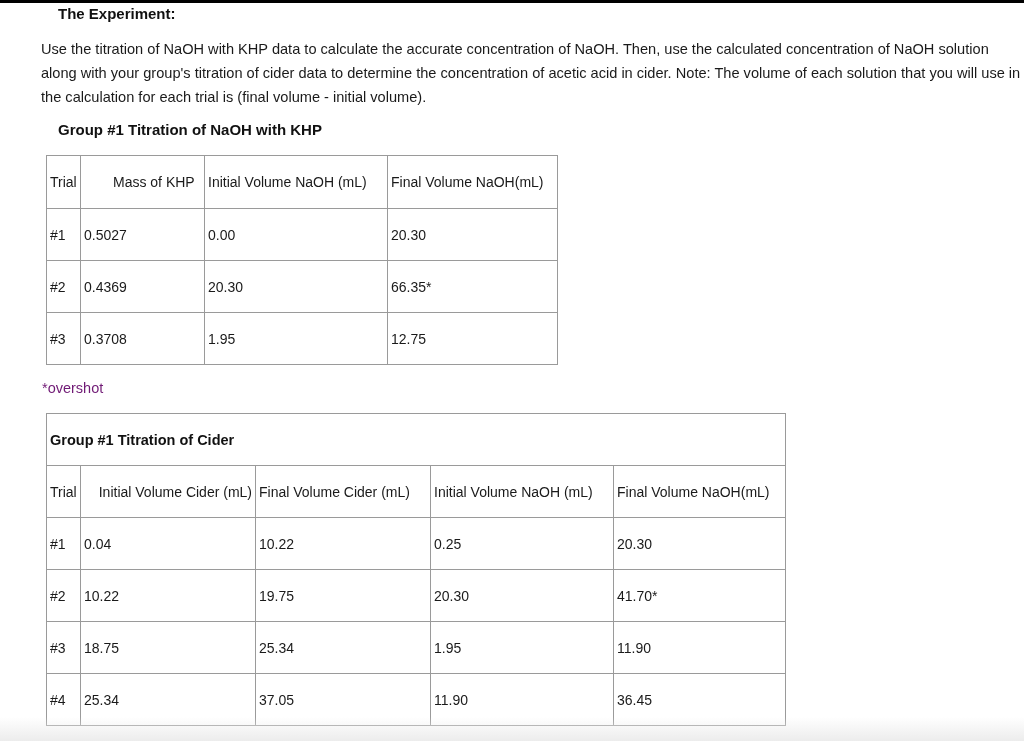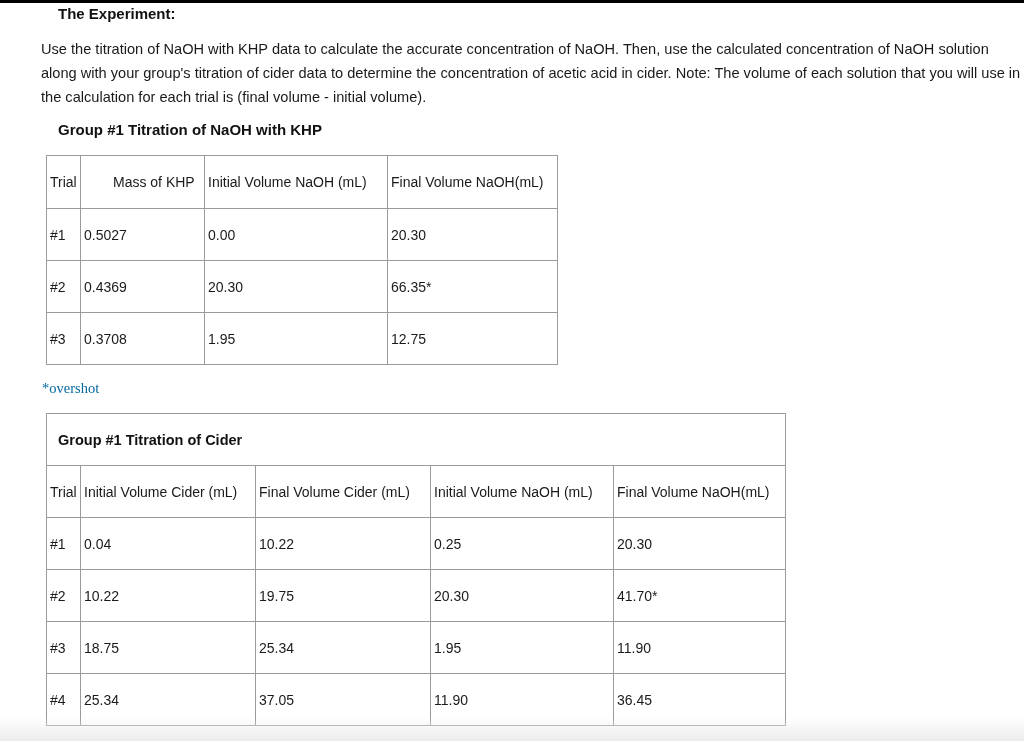--- a/index.html
+++ b/index.html
@@ -65,37 +65,36 @@
       border: 1.5px solid #333;
     }
     .khp-table td { height: 51px; }
     .khp-table tr:first-child td { height: 52px; }
 
     .note {
       position: absolute;
       left: 42px;
       top: 380px;
       font-size: 14.5px;
-      color: #0369a1;
-      font-family: Liberation Serif, serif;
+      color: #701a75;
     }
     .cider-table {
       left: 46px;
       top: 413px;
       border: 1.5px solid #333;
     }
     .cider-table td { height: 51px; }
     .cider-title {
       font-weight: bold;
       font-size: 14.5px;
       color: #111;
-      padding-left: 11px;
+      padding-left: 3px;
     }
     .c-trial { width: 27px; }
-    .c-icider { width: 168px; }
+    .c-icider { width: 168px; text-align: right; }
     .c-fcider { width: 168px; }
     .c-inaoh { width: 176px; }
     .c-fnaoh { width: 165px; }
 
     .k-trial { width: 27px; }
     .k-mass { width: 88px; padding-left: 32px; }
     .k-init { width: 176px; }
     .k-final { width: 163px; }
   </style>
 </head>

